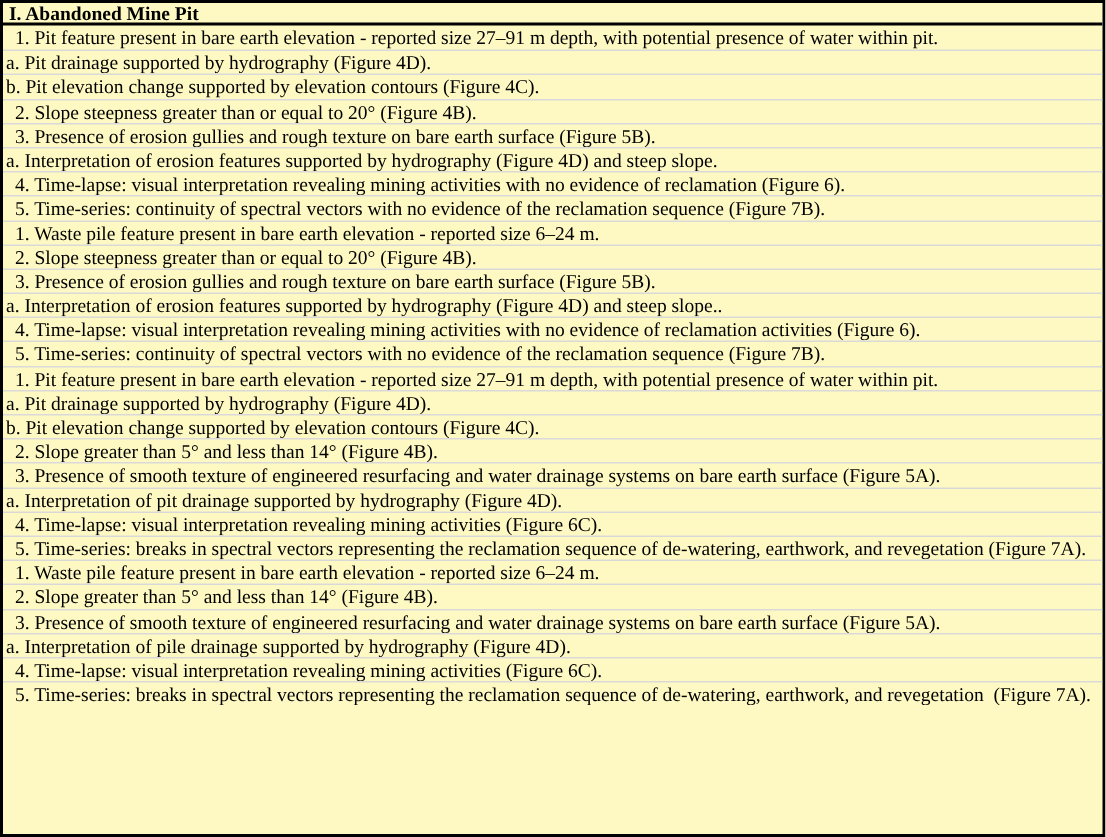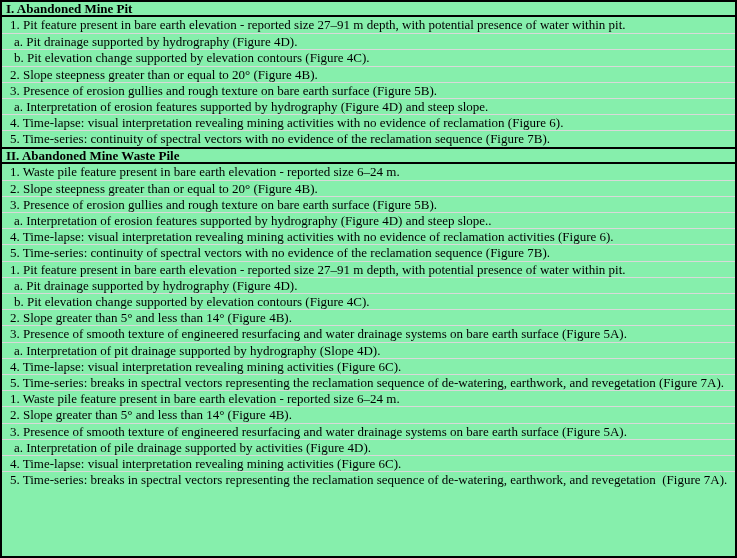--- a/index.html
+++ b/index.html
@@ -12,21 +12,21 @@
     width: 737px;
     height: 558px;
     box-sizing: border-box;
     background: #ffffff;
   }
   .criteria-table {
     box-sizing: border-box;
     width: 737px;
     height: 558px;
     border: 2px solid var(--border-color, #000000);
-    background: #86efac;
+    background: #fef9c3;
     display: flex;
     flex-direction: column;
     overflow: hidden;
   }
   .hdr {
     box-sizing: border-box;
     height: 17px;
     flex: 0 0 17px;
     border-top: 2px solid var(--border-color, #000000);
     border-bottom: 2px solid var(--border-color, #000000);
@@ -52,21 +52,21 @@
     line-height: 15px;
     padding-left: 8px;
     white-space: pre;
     overflow: hidden;
     color: #000000;
   }
   .hdr + .row {
     border-top: none;
   }
   .row.sub {
-    padding-left: 12px;
+    padding-left: 2px;
   }
 </style>
 </head>
 <body>
 
 <div class="page">
   <div class="criteria-table" id="criteria-table">
   <div class="hdr"><span>I. Abandoned Mine Pit</span></div>
 
   <div class="row"><span>1. Pit feature present in bare earth elevation - reported size 27–91 m depth, with potential presence of water within pit.</span></div>
@@ -78,21 +78,20 @@
   <div class="row"><span>2. Slope steepness greater than or equal to 20° (Figure 4B).</span></div>
 
   <div class="row"><span>3. Presence of erosion gullies and rough texture on bare earth surface (Figure 5B).</span></div>
 
   <div class="row sub"><span>a. Interpretation of erosion features supported by hydrography (Figure 4D) and steep slope.</span></div>
 
   <div class="row"><span>4. Time-lapse: visual interpretation revealing mining activities with no evidence of reclamation (Figure 6).</span></div>
 
   <div class="row"><span>5. Time-series: continuity of spectral vectors with no evidence of the reclamation sequence (Figure 7B).</span></div>
 
-  <div class="hdr"><span>II. Abandoned Mine Waste Pile</span></div>
 
   <div class="row"><span>1. Waste pile feature present in bare earth elevation - reported size 6–24 m.</span></div>
 
 
   <div class="row"><span>2. Slope steepness greater than or equal to 20° (Figure 4B).</span></div>
 
   <div class="row"><span>3. Presence of erosion gullies and rough texture on bare earth surface (Figure 5B).</span></div>
 
   <div class="row sub"><span>a. Interpretation of erosion features supported by hydrography (Figure 4D) and steep slope..</span></div>
 
@@ -104,33 +103,33 @@
   <div class="row"><span>1. Pit feature present in bare earth elevation - reported size 27–91 m depth, with potential presence of water within pit.</span></div>
 
   <div class="row sub"><span>a. Pit drainage supported by hydrography (Figure 4D).</span></div>
 
   <div class="row sub"><span>b. Pit elevation change supported by elevation contours (Figure 4C).</span></div>
 
   <div class="row"><span>2. Slope greater than 5° and less than 14° (Figure 4B).</span></div>
 
   <div class="row"><span>3. Presence of smooth texture of engineered resurfacing and water drainage systems on bare earth surface (Figure 5A).</span></div>
 
-  <div class="row sub"><span>a. Interpretation of pit drainage supported by hydrography (Slope 4D).</span></div>
+  <div class="row sub"><span>a. Interpretation of pit drainage supported by hydrography (Figure 4D).</span></div>
 
   <div class="row"><span>4. Time-lapse: visual interpretation revealing mining activities (Figure 6C).</span></div>
 
   <div class="row"><span>5. Time-series: breaks in spectral vectors representing the reclamation sequence of de-watering, earthwork, and revegetation (Figure 7A).</span></div>
 
 
   <div class="row"><span>1. Waste pile feature present in bare earth elevation - reported size 6–24 m.</span></div>
 
 
   <div class="row"><span>2. Slope greater than 5° and less than 14° (Figure 4B).</span></div>
 
   <div class="row"><span>3. Presence of smooth texture of engineered resurfacing and water drainage systems on bare earth surface (Figure 5A).</span></div>
 
-  <div class="row sub"><span>a. Interpretation of pile drainage supported by activities (Figure 4D).</span></div>
+  <div class="row sub"><span>a. Interpretation of pile drainage supported by hydrography (Figure 4D).</span></div>
 
   <div class="row"><span>4. Time-lapse: visual interpretation revealing mining activities (Figure 6C).</span></div>
 
   <div class="row"><span>5. Time-series: breaks in spectral vectors representing the reclamation sequence of de-watering, earthwork, and revegetation  (Figure 7A).</span></div>
 </div>
 </div>
 
 </body></html>

